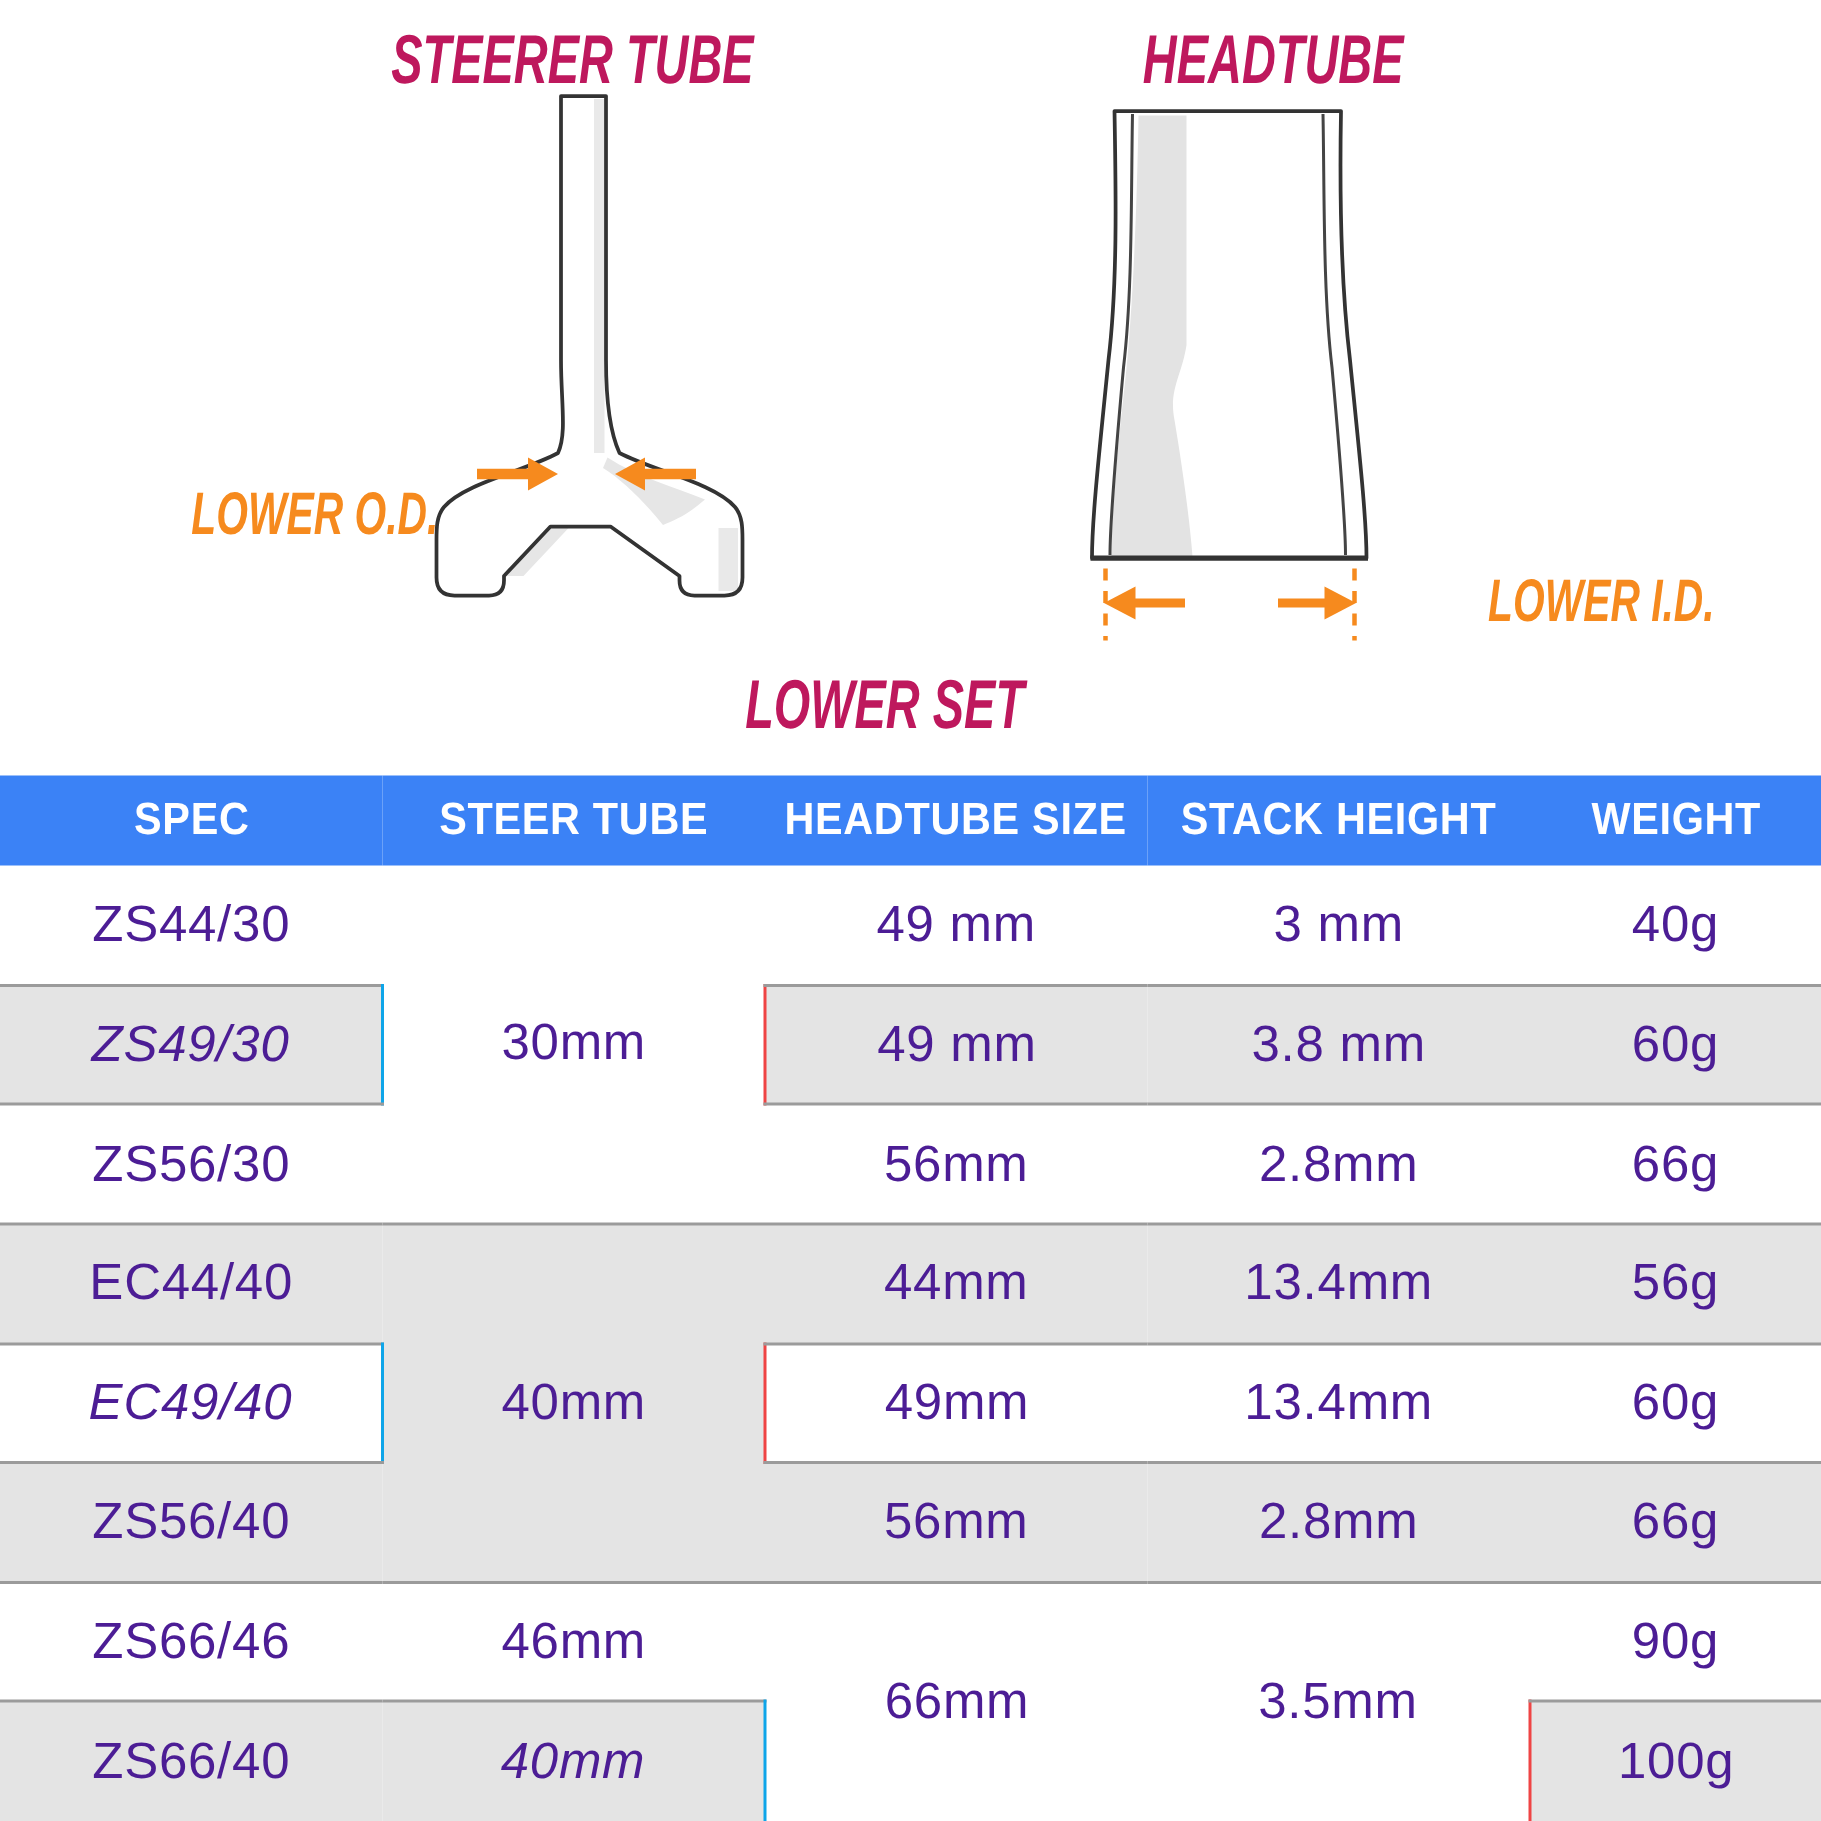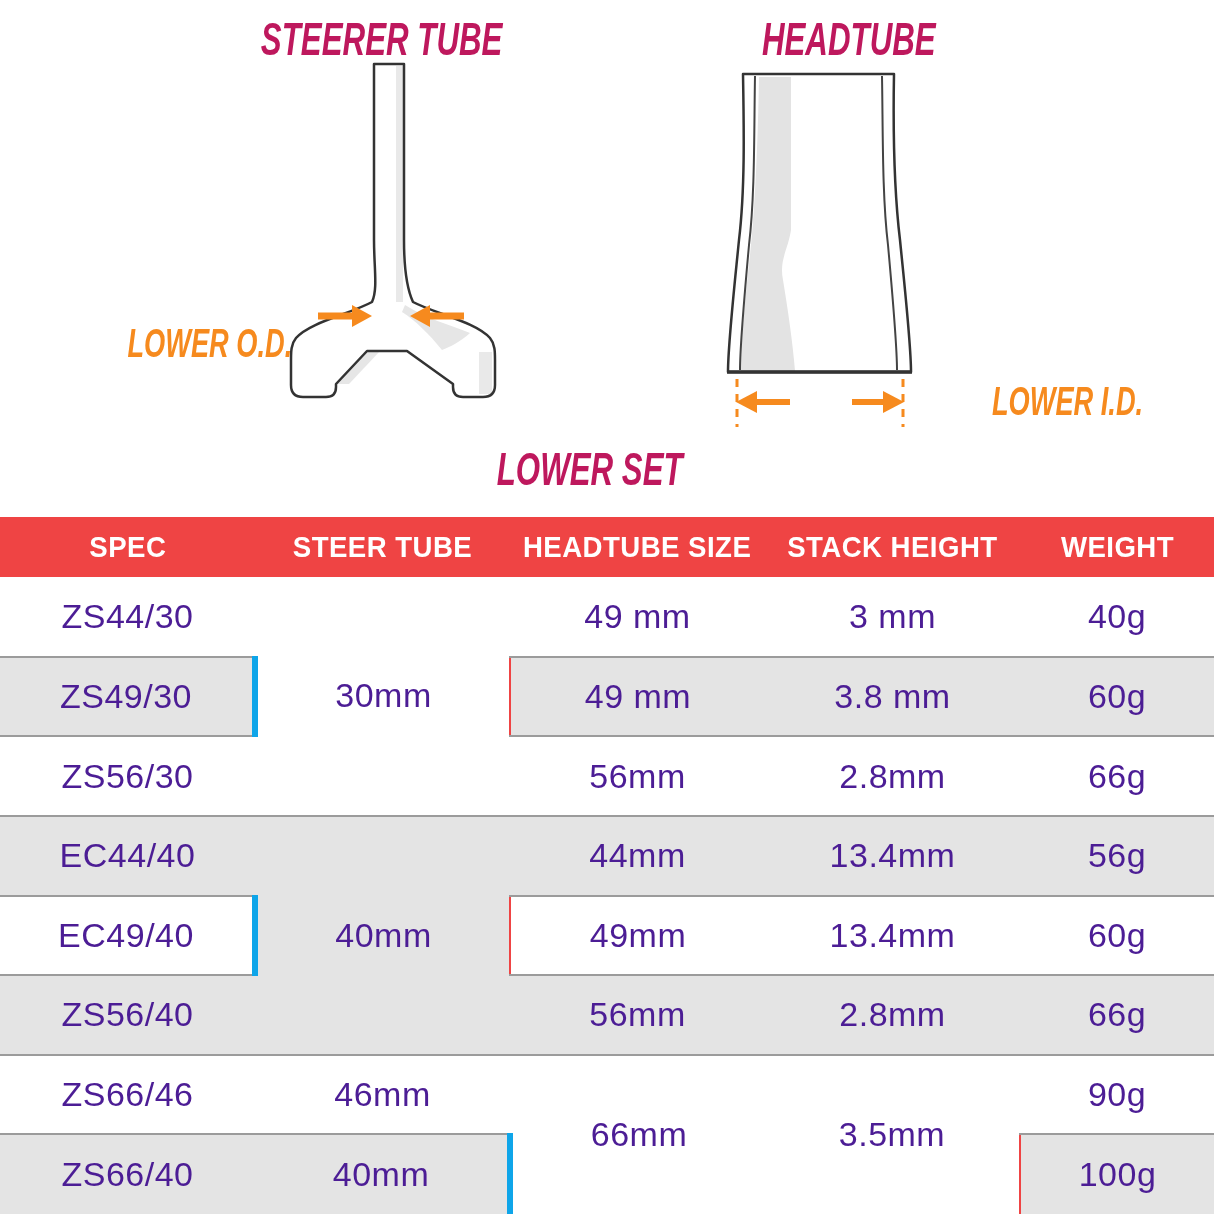--- a/index.html
+++ b/index.html
@@ -30,33 +30,33 @@
 
   #fork-svg{position:absolute;left:265px;top:55px;}
   #headtube-svg{position:absolute;left:700px;top:60px;}
 
   
   #spec-table{
     position:absolute;left:0;top:517px;width:1214px;height:697px;
     border-collapse:collapse;table-layout:fixed;
   }
   #spec-table thead th{
-    background:#ef4444;color:#ffffff;font-weight:700;font-size:30px;
+    background:#3b82f6;color:#ffffff;font-weight:700;font-size:30px;
     height:60px;text-align:center;letter-spacing:0.5px;padding:0;
   }
   #spec-table thead th>span{display:inline-block;transform:scaleX(0.92);white-space:nowrap;}
   #spec-table tbody td{
     text-align:center;vertical-align:middle;padding:0;
     font-size:34px;font-weight:300;color:#4c1d95;letter-spacing:0.5px;
   }
   #spec-table tbody tr{height:79px;}
   td.g{background:#e4e4e4;}
   td.bt{border-top:2px solid #9b9b9b;}
   td.bb{border-bottom:2px solid #9b9b9b;}
-  td.br{border-right:6px solid #0ea5e9;}
+  td.br{border-right:2px solid #0ea5e9;font-style:italic;}
   td.bl{border-left:2px solid #ef4444;}
 </style>
 </head>
 <body>
 
 <div id="steerer-title" class="headline">
   <span>STEERER TUBE</span>
 </div>
 <div id="headtube-title" class="headline">
   <span>HEADTUBE</span>

